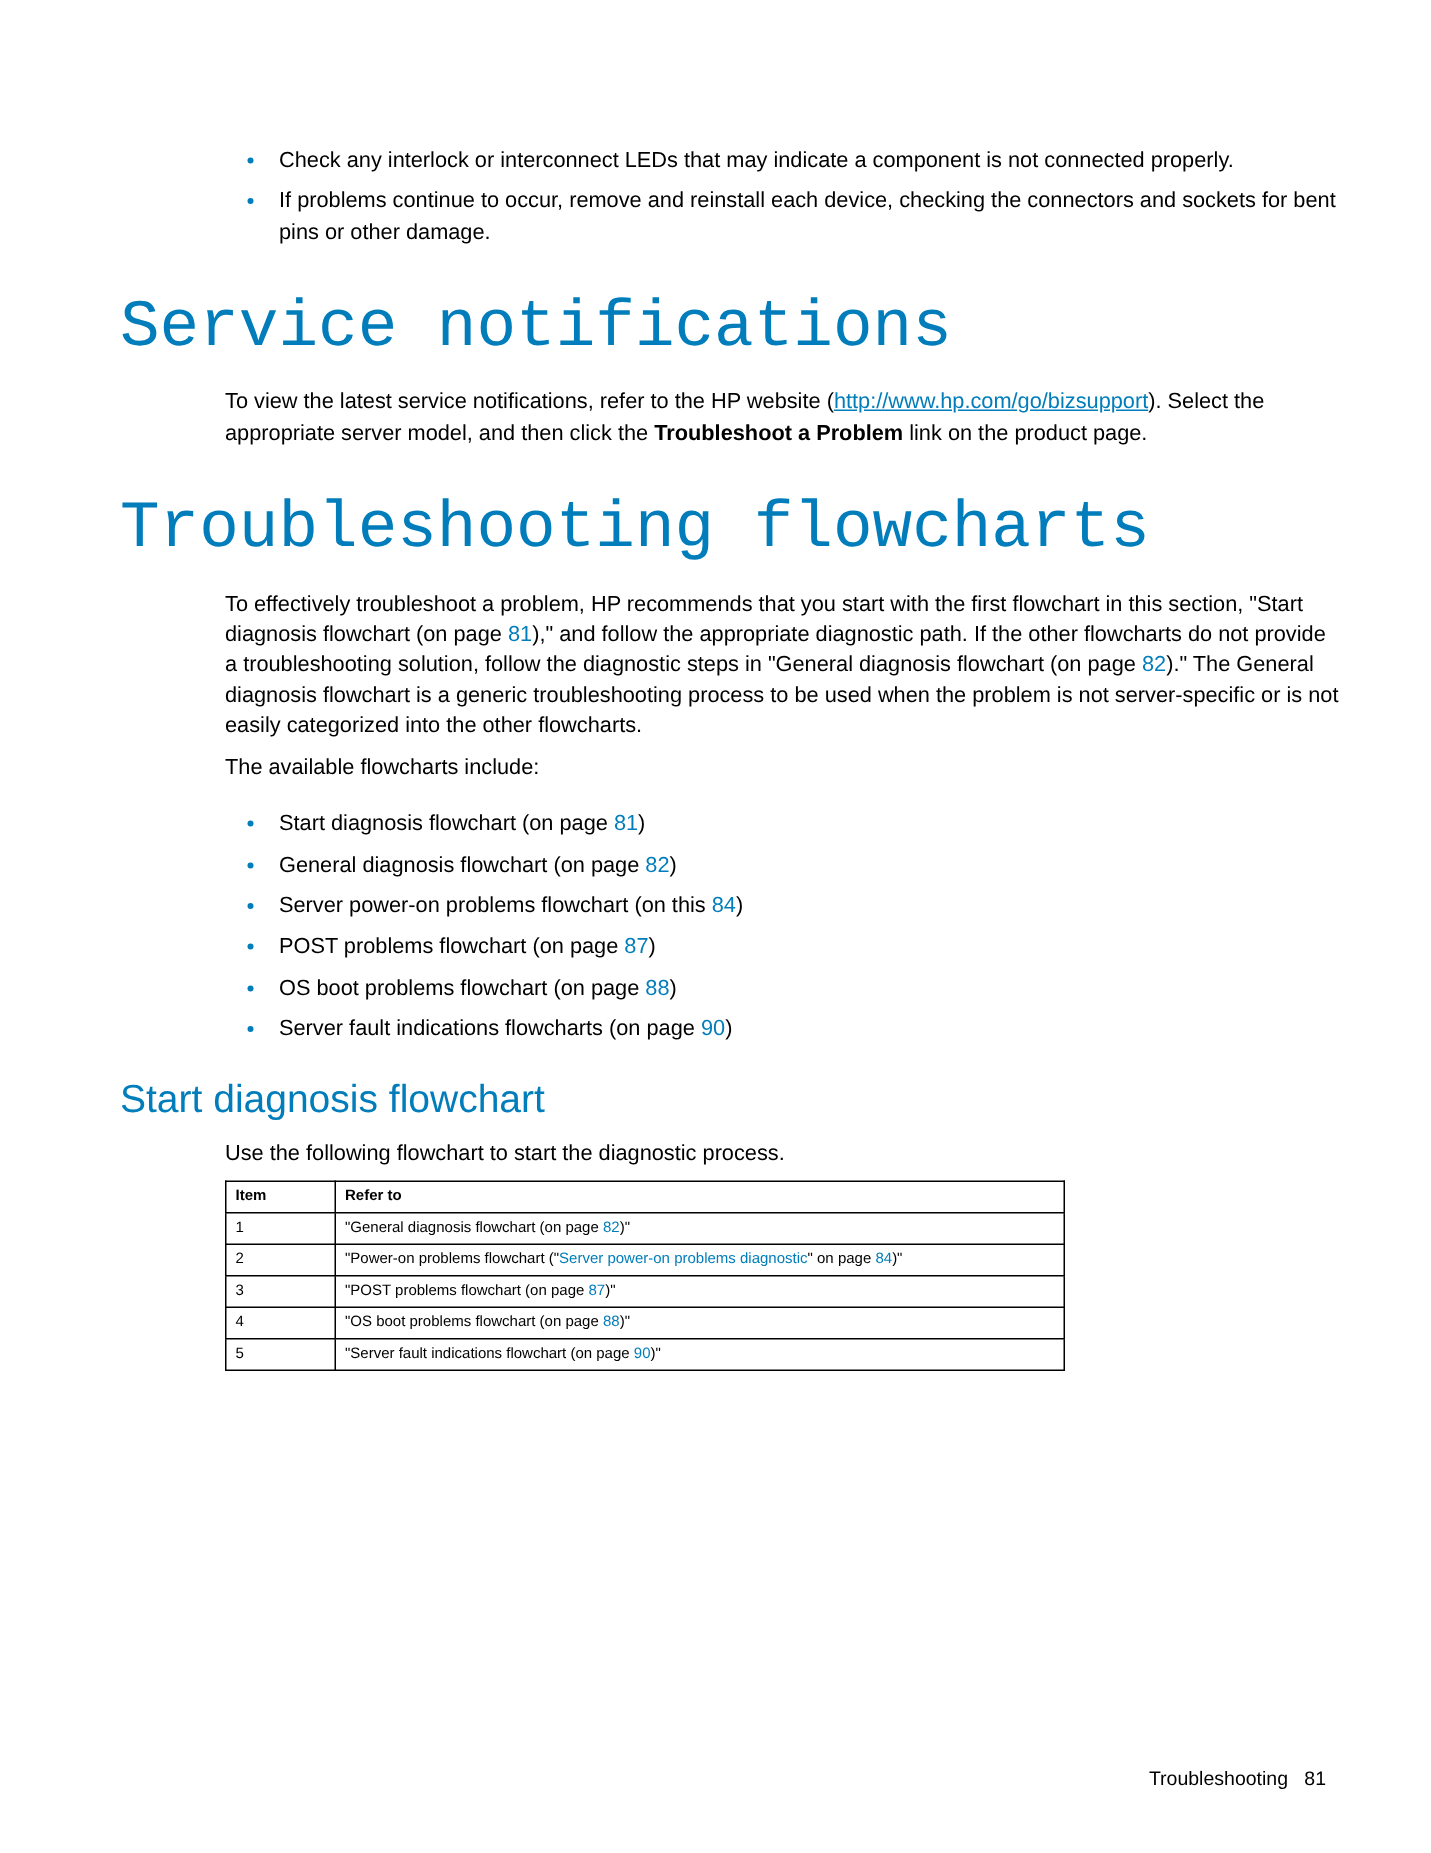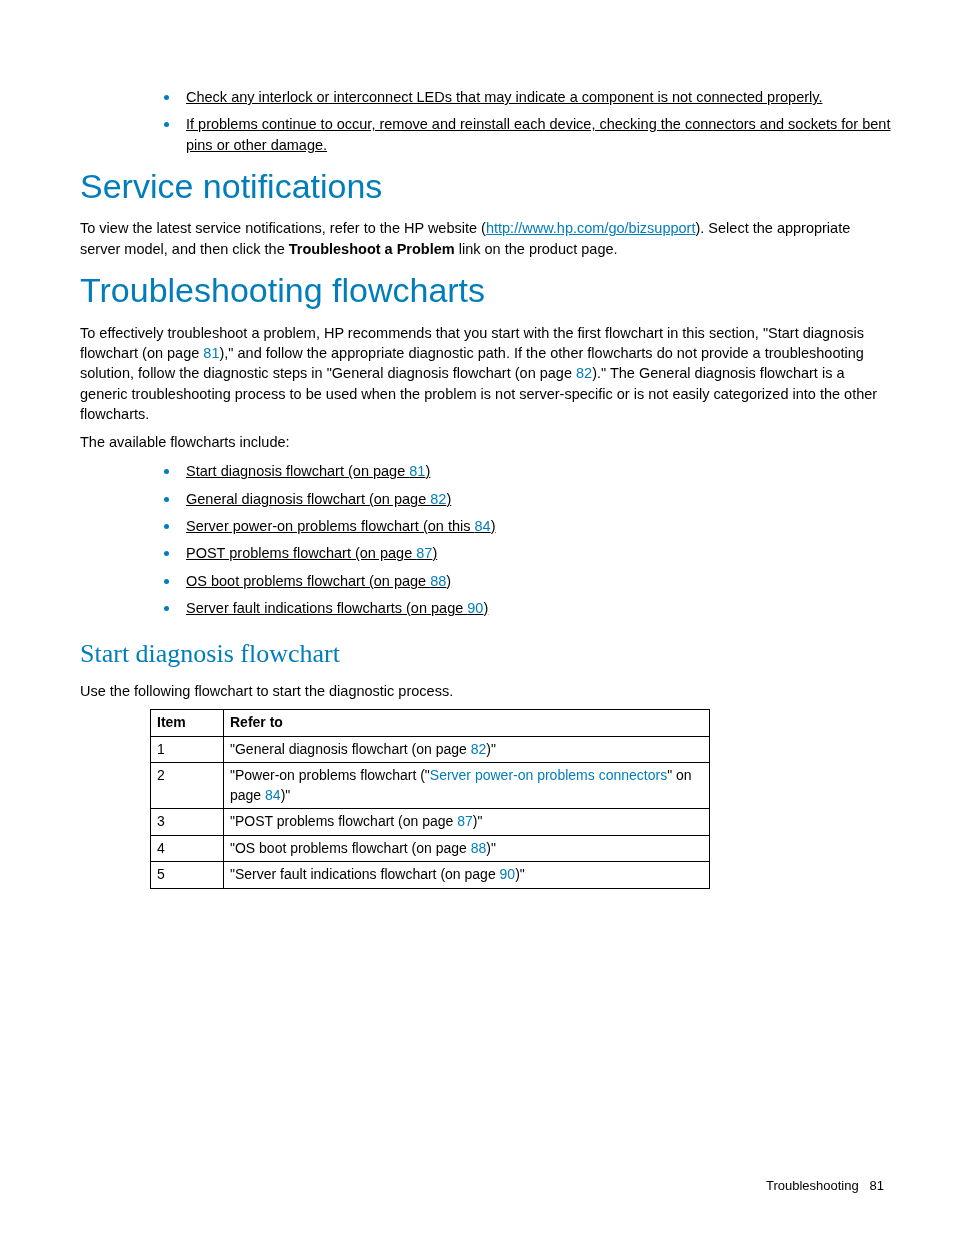--- a/index.html
+++ b/index.html
@@ -7,39 +7,39 @@
     font-size: 14.5px;
     color: #000;
     margin: 0;
     padding: 80px 60px 50px 80px;
     width: 954px;
     box-sizing: border-box;
     background: #fff;
     line-height: 1.4;
   }
   h1 {
-    font-family: Liberation Sans, sans-serif;
+    font-family: Liberation Mono, monospace;
     font-weight: 300;
     color: #007dba;
-    font-size: 34px;
-    margin: 8px 0 8px 0;
+    font-size: 44px;
+    margin: 24px 0 8px 0;
   }
   h2 {
-    font-family: Liberation Serif, serif;
+    font-family: Liberation Sans, sans-serif;
     font-weight: 300;
     color: #007dba;
     font-size: 26px;
     margin: 18px 0 4px 0;
   }
   .body-indent {
+    margin-left: 70px;
   }
   ul {
-    margin: 6px 0 6px 70px;
+    margin: 16px 0 6px 70px;
     padding-left: 30px;
-    text-decoration: underline;
   }
   ul li {
     margin-bottom: 6px;
     padding-left: 6px;
   }
   ul li::marker {
     color: #007dba;
     font-size: 16px;
   }
   p {
@@ -56,21 +56,21 @@
     border-collapse: collapse;
     margin-left: 70px;
     margin-top: 6px;
     width: 560px;
   }
   th, td {
     border: 1px solid #000;
     padding: 3px 6px;
     text-align: left;
     vertical-align: top;
-    font-size: 14px;
+    font-size: 10px;
   }
   th {
     font-weight: bold;
   }
   .footer {
     position: fixed;
     bottom: 40px;
     right: 70px;
     font-size: 13px;
   }
@@ -112,21 +112,21 @@
       <tr>
     <th style="width:60px;">Item</th>
     <th>Refer to</th>
   </tr>
   <tr>
     <td>1</td>
     <td><span>"General diagnosis flowchart (on page </span><span class="pnum">82</span><span>)"</span></td>
   </tr>
   <tr>
     <td>2</td>
-    <td><span>"Power-on problems flowchart ("</span><span class="pnum">Server power-on problems connectors</span><span>" on page </span><span class="pnum">84</span><span>)"</span></td>
+    <td><span>"Power-on problems flowchart ("</span><span class="pnum">Server power-on problems diagnostic</span><span>" on page </span><span class="pnum">84</span><span>)"</span></td>
   </tr>
   <tr>
     <td>3</td>
     <td><span>"POST problems flowchart (on page </span><span class="pnum">87</span><span>)"</span></td>
   </tr>
   <tr>
     <td>4</td>
     <td><span>"OS boot problems flowchart (on page </span><span class="pnum">88</span><span>)"</span></td>
   </tr>
   <tr>

